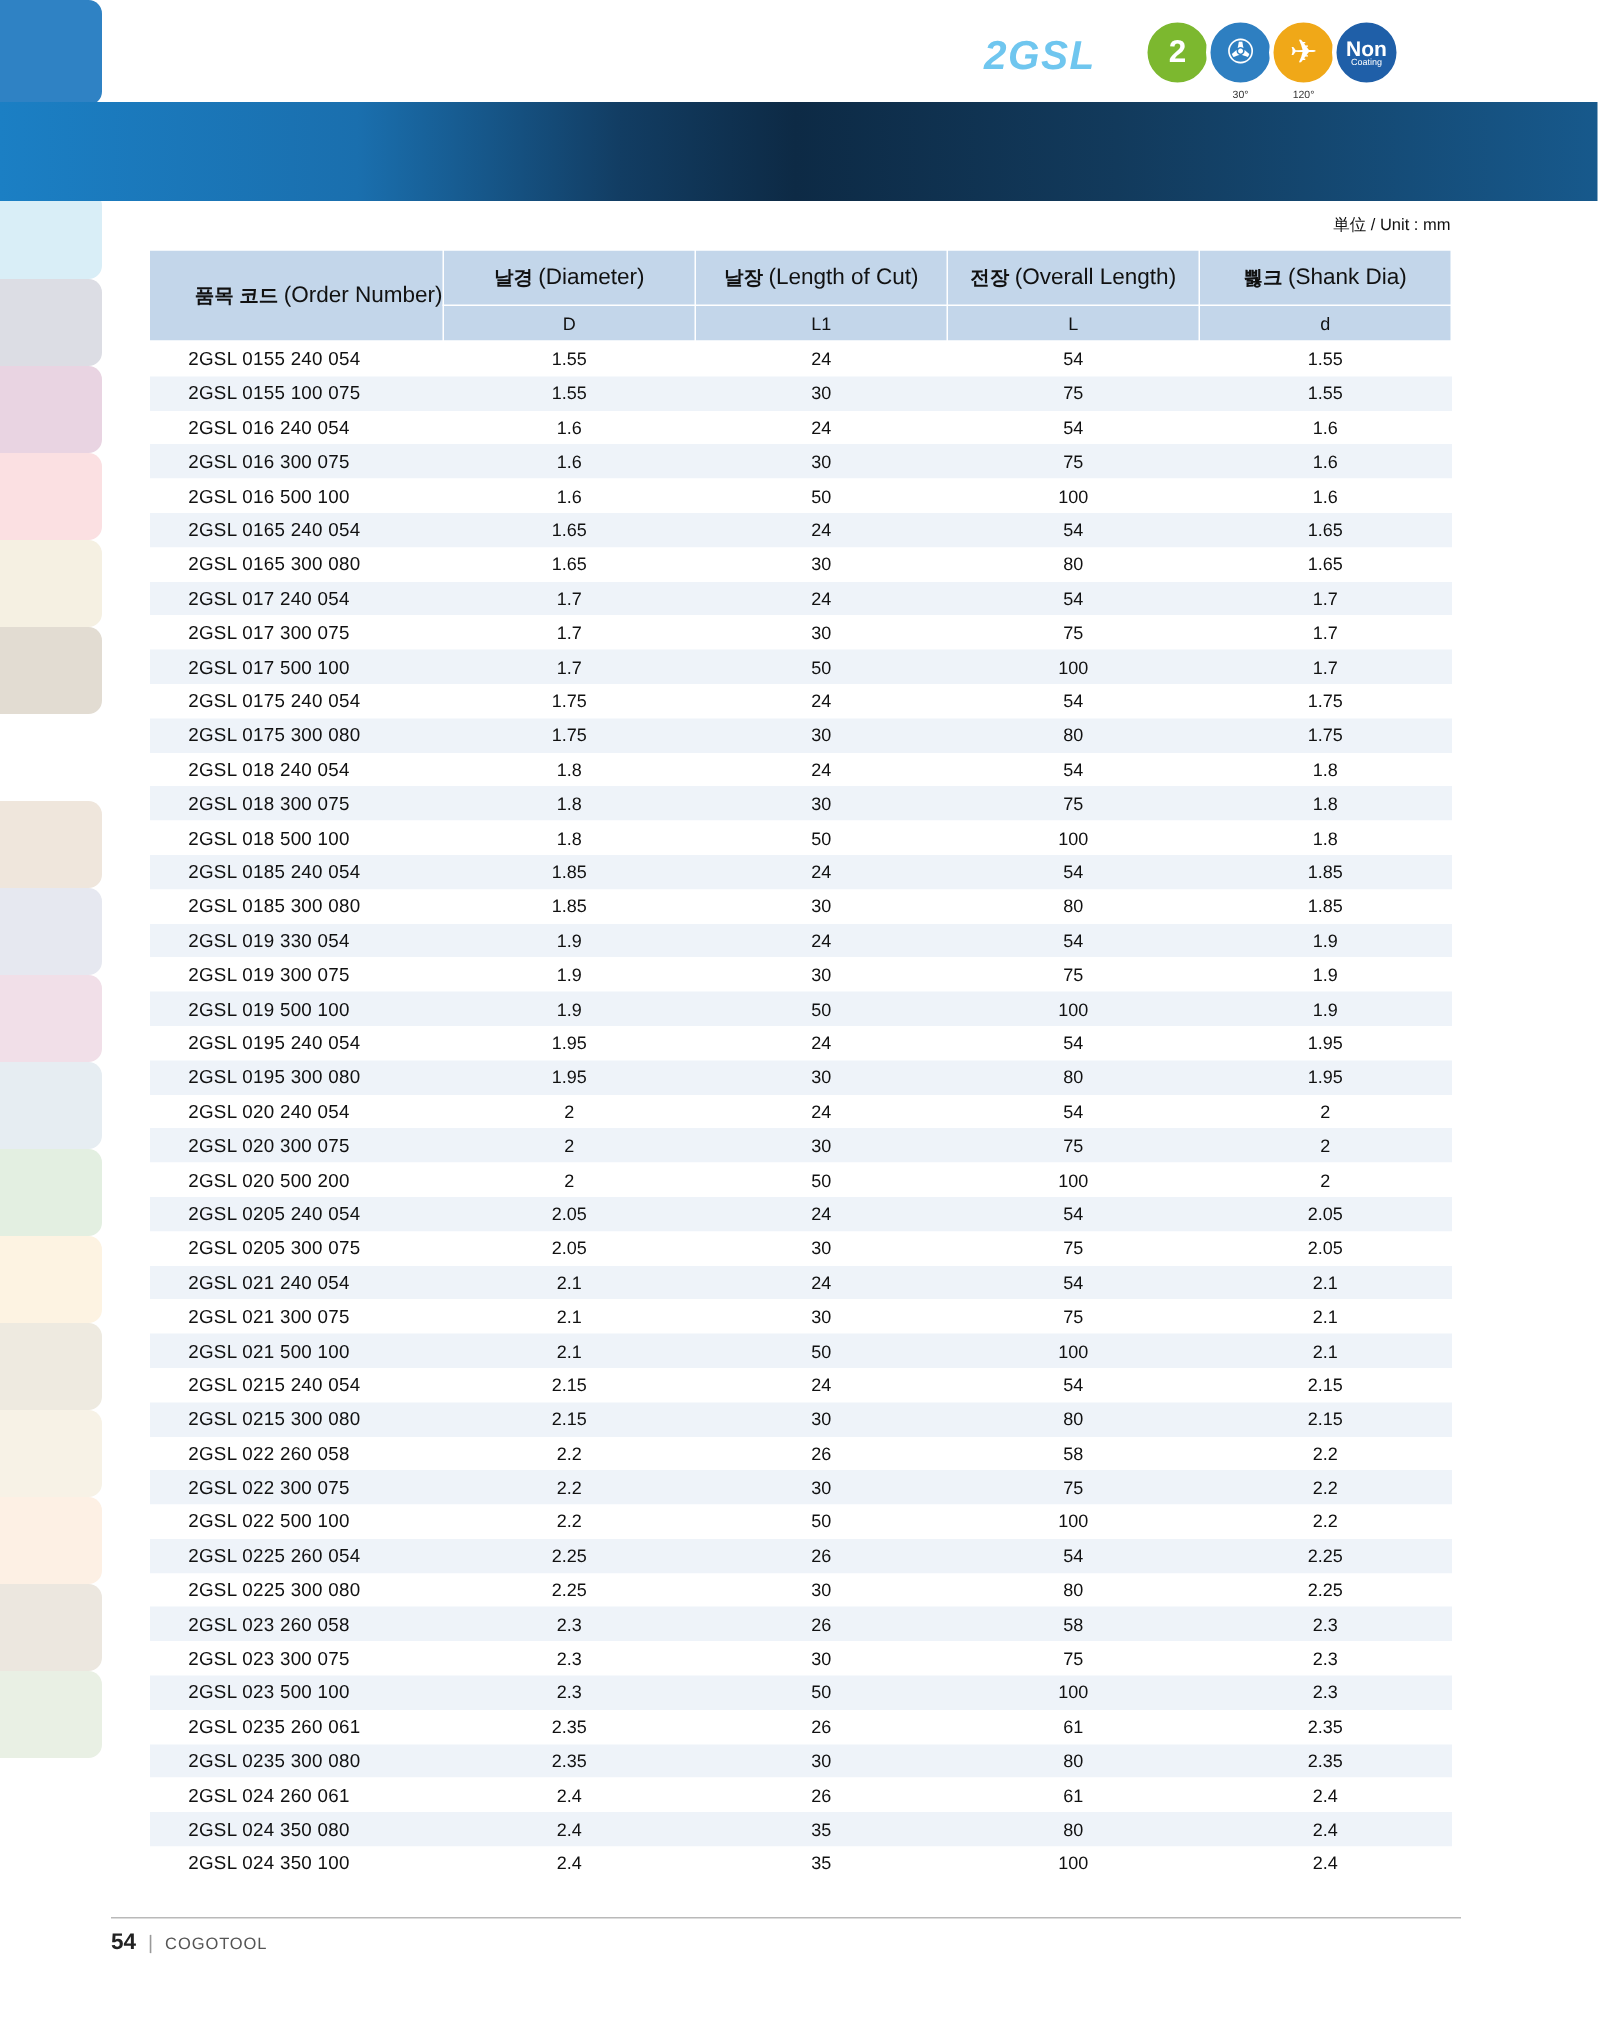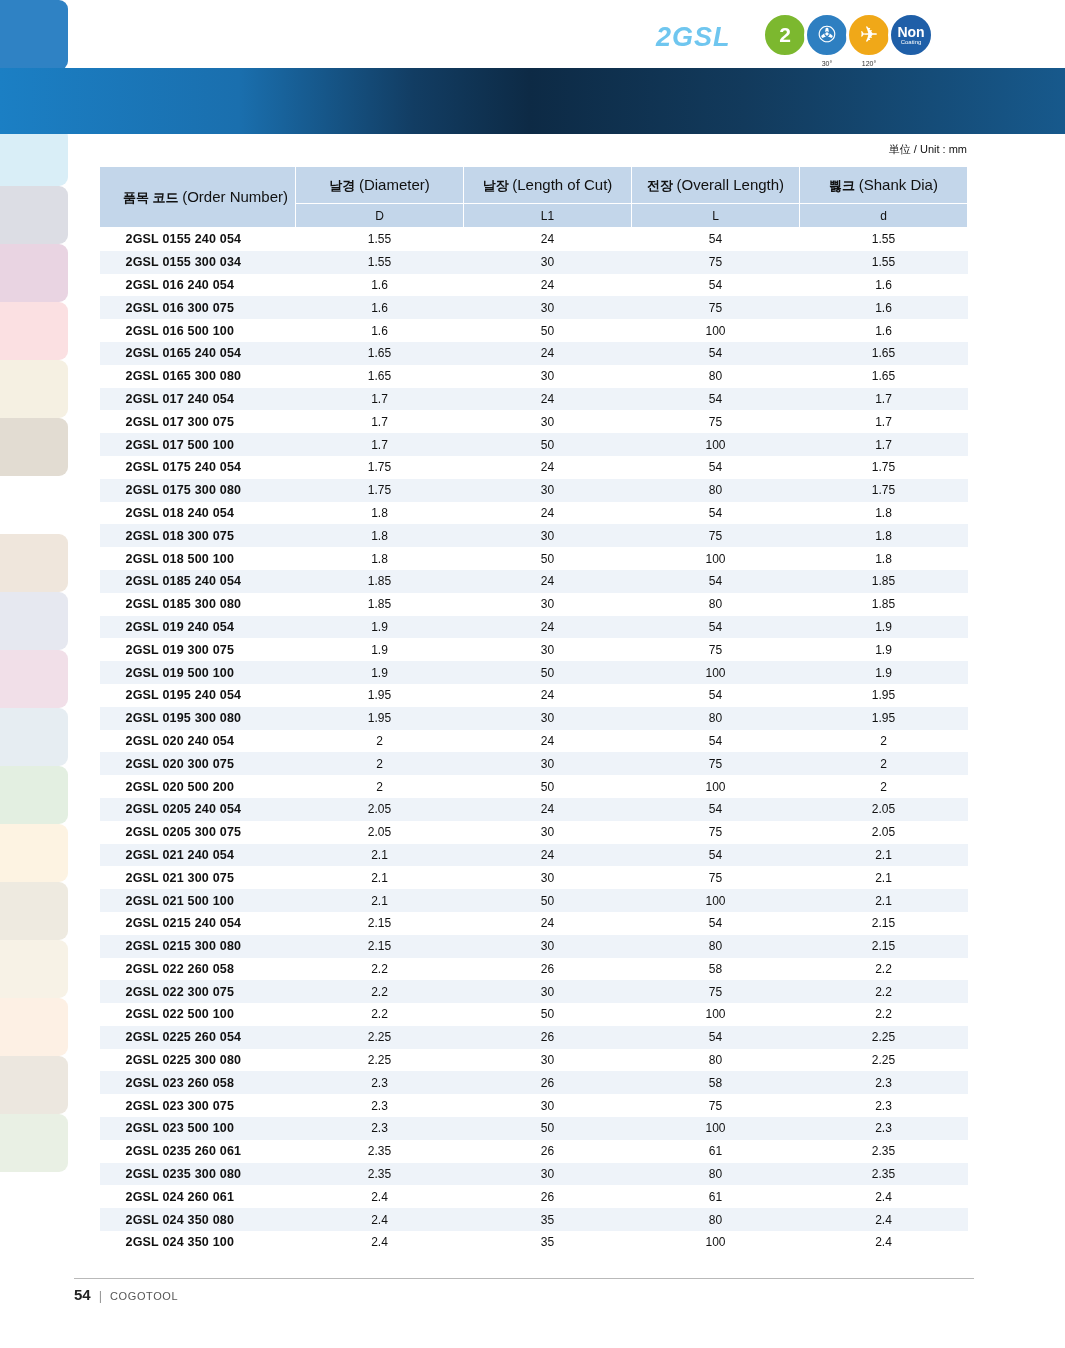--- a/index.html
+++ b/index.html
@@ -172,21 +172,21 @@
     background: #c3d6ea;
     border: 1px solid #ffffff;
     height: 36px;
     font-size: 13px;
     font-weight: bold;
     color: #111111;
     text-align: center;
     padding: 0;
   }
   table.spec th.head-main.left-cell {
-    text-align: center;
+    text-align: right;
     padding-left: 16px;
     vertical-align: middle;
   }
   table.spec th.head-sym {
     background: #c3d6ea;
     border: 1px solid #ffffff;
     height: 23px;
     font-size: 12px;
     font-weight: normal;
     color: #111111;
@@ -199,21 +199,21 @@
     height: 22.8px;
     font-size: 12px;
     text-align: center;
     padding: 0;
     border: none;
     color: #111111;
   }
   table.spec td.code {
     text-align: left;
     padding-left: 26px;
-    font-weight: bold;
+    font-weight: normal;
     font-size: 12.5px;
     letter-spacing: 0.2px;
     margin-top: 29px;
   }
   table.spec tr.odd  td { background: #ffffff; }
   table.spec tr.even td { background: #eef3f9; }
   table.spec tr td.code { border-right: none; }
 
   
   .footer {
@@ -342,21 +342,21 @@
     </thead>
     <tbody id="spec-body">
         <tr class="odd">
           <td class="code">2GSL 0155 240 054</td>
           <td>1.55</td>
           <td>24</td>
           <td>54</td>
           <td>1.55</td>
         </tr>
         <tr class="even">
-          <td class="code">2GSL 0155 300 034</td>
+          <td class="code">2GSL 0155 100 075</td>
           <td>1.55</td>
           <td>30</td>
           <td>75</td>
           <td>1.55</td>
         </tr>
         <tr class="odd">
           <td class="code">2GSL 016 240 054</td>
           <td>1.6</td>
           <td>24</td>
           <td>54</td>
@@ -454,21 +454,21 @@
           <td>1.85</td>
         </tr>
         <tr class="odd">
           <td class="code">2GSL 0185 300 080</td>
           <td>1.85</td>
           <td>30</td>
           <td>80</td>
           <td>1.85</td>
         </tr>
         <tr class="even">
-          <td class="code">2GSL 019 240 054</td>
+          <td class="code">2GSL 019 330 054</td>
           <td>1.9</td>
           <td>24</td>
           <td>54</td>
           <td>1.9</td>
         </tr>
         <tr class="odd">
           <td class="code">2GSL 019 300 075</td>
           <td>1.9</td>
           <td>30</td>
           <td>75</td>

